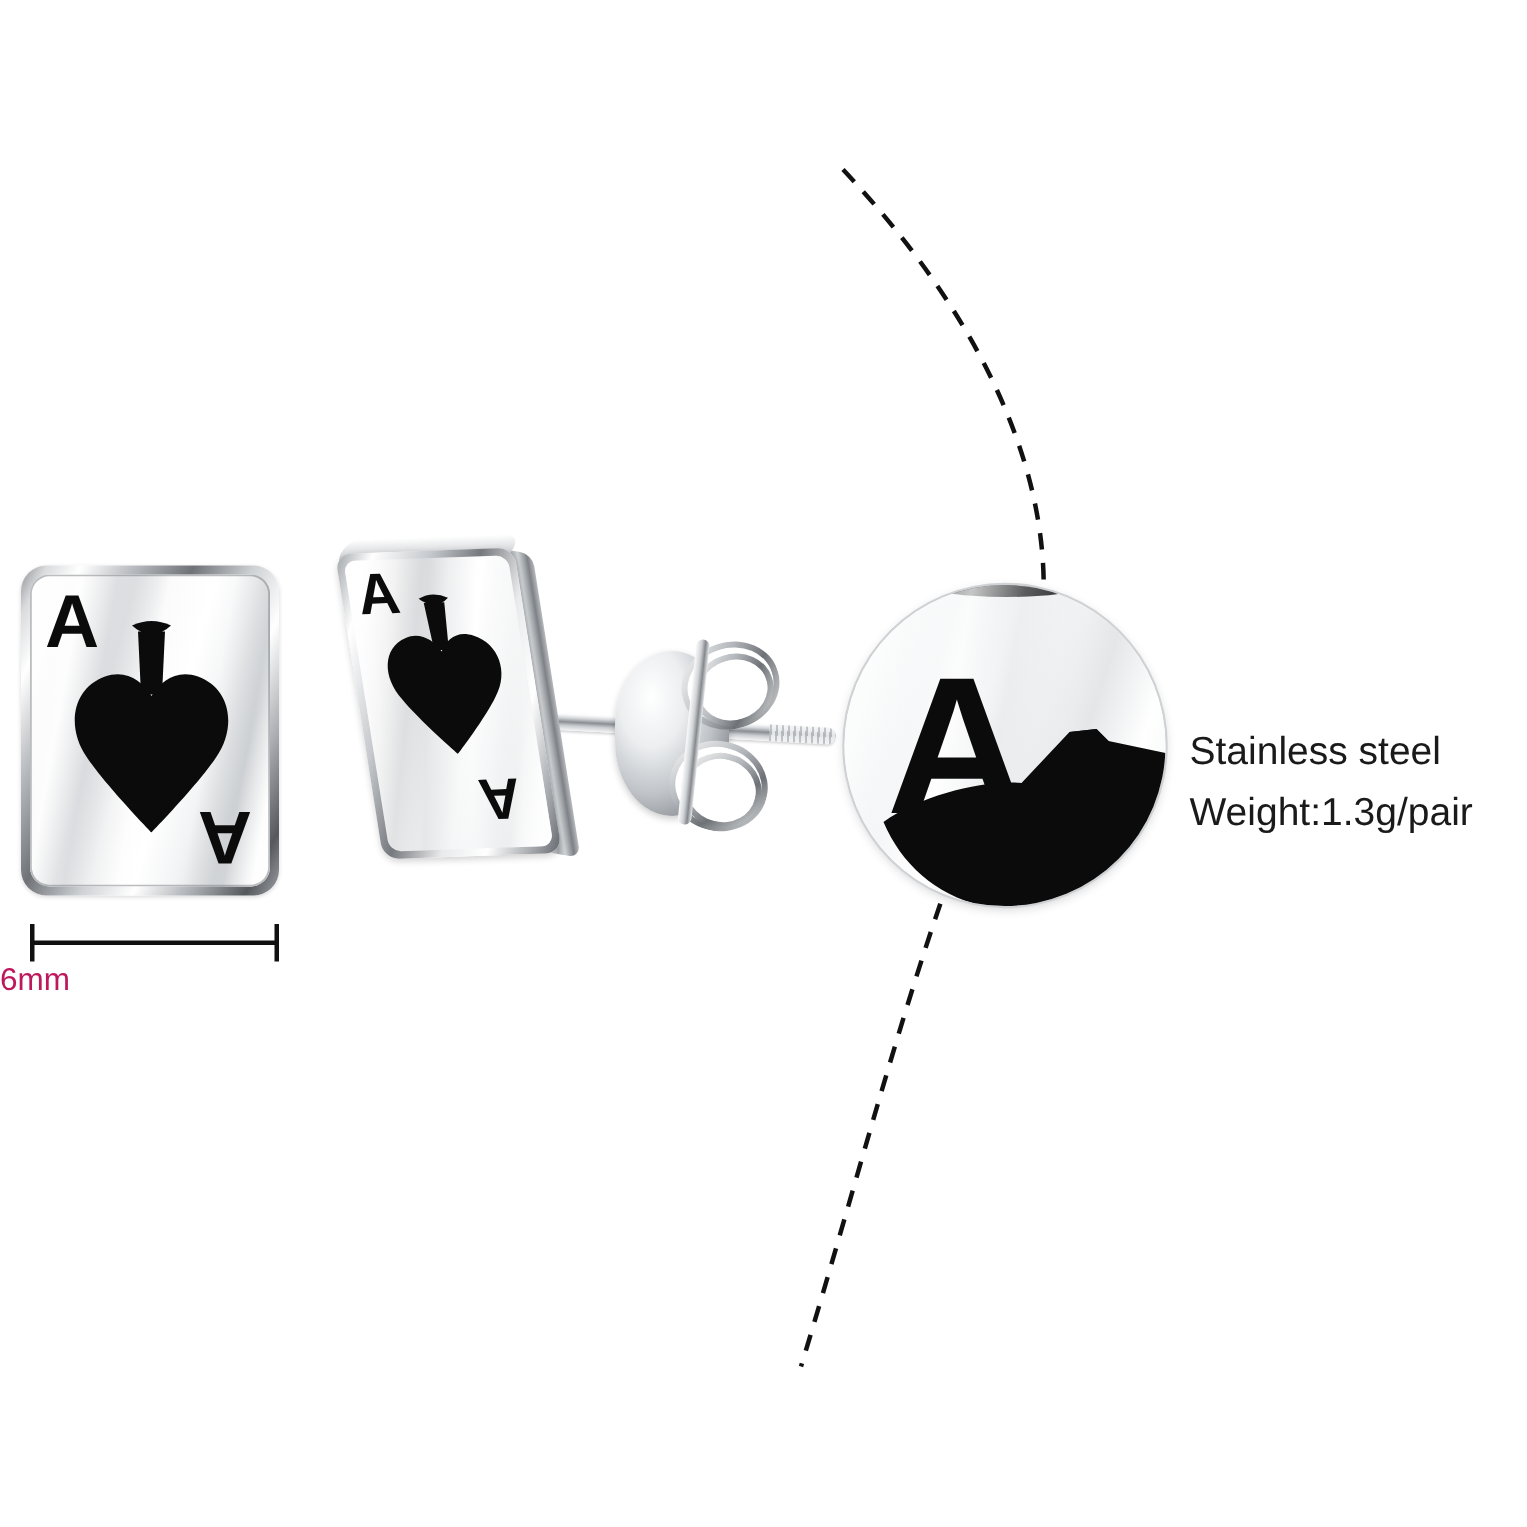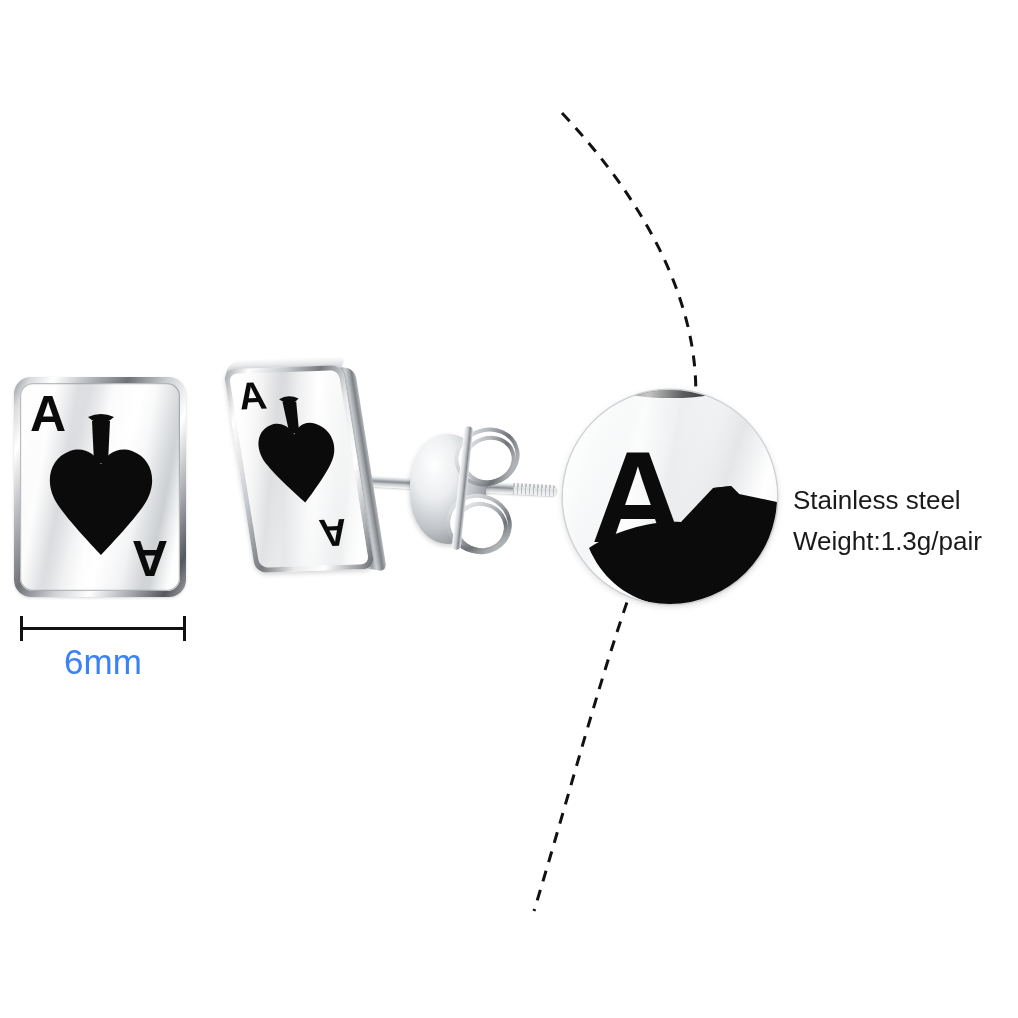--- a/index.html
+++ b/index.html
@@ -115,23 +115,22 @@
     height: 25px;
     background: #111111;
   }
   #dim-bar .cap.left { left: 0; }
   #dim-bar .cap.right { right: 0; }
   #dim-label {
     position: absolute;
     left: 0;
     top: 642px;
     width: 206px;
-    text-align: center;
-    font-size: 35px;
-    color: #3b82f6;
+    font-size: 21px;
+    color: #be185d;
     font-family: "Liberation Sans", sans-serif;
   }
 
   
   #angled-wrap {
     position: absolute;
     left: 232px;
     top: 352px;
     width: 330px;
     height: 260px;

